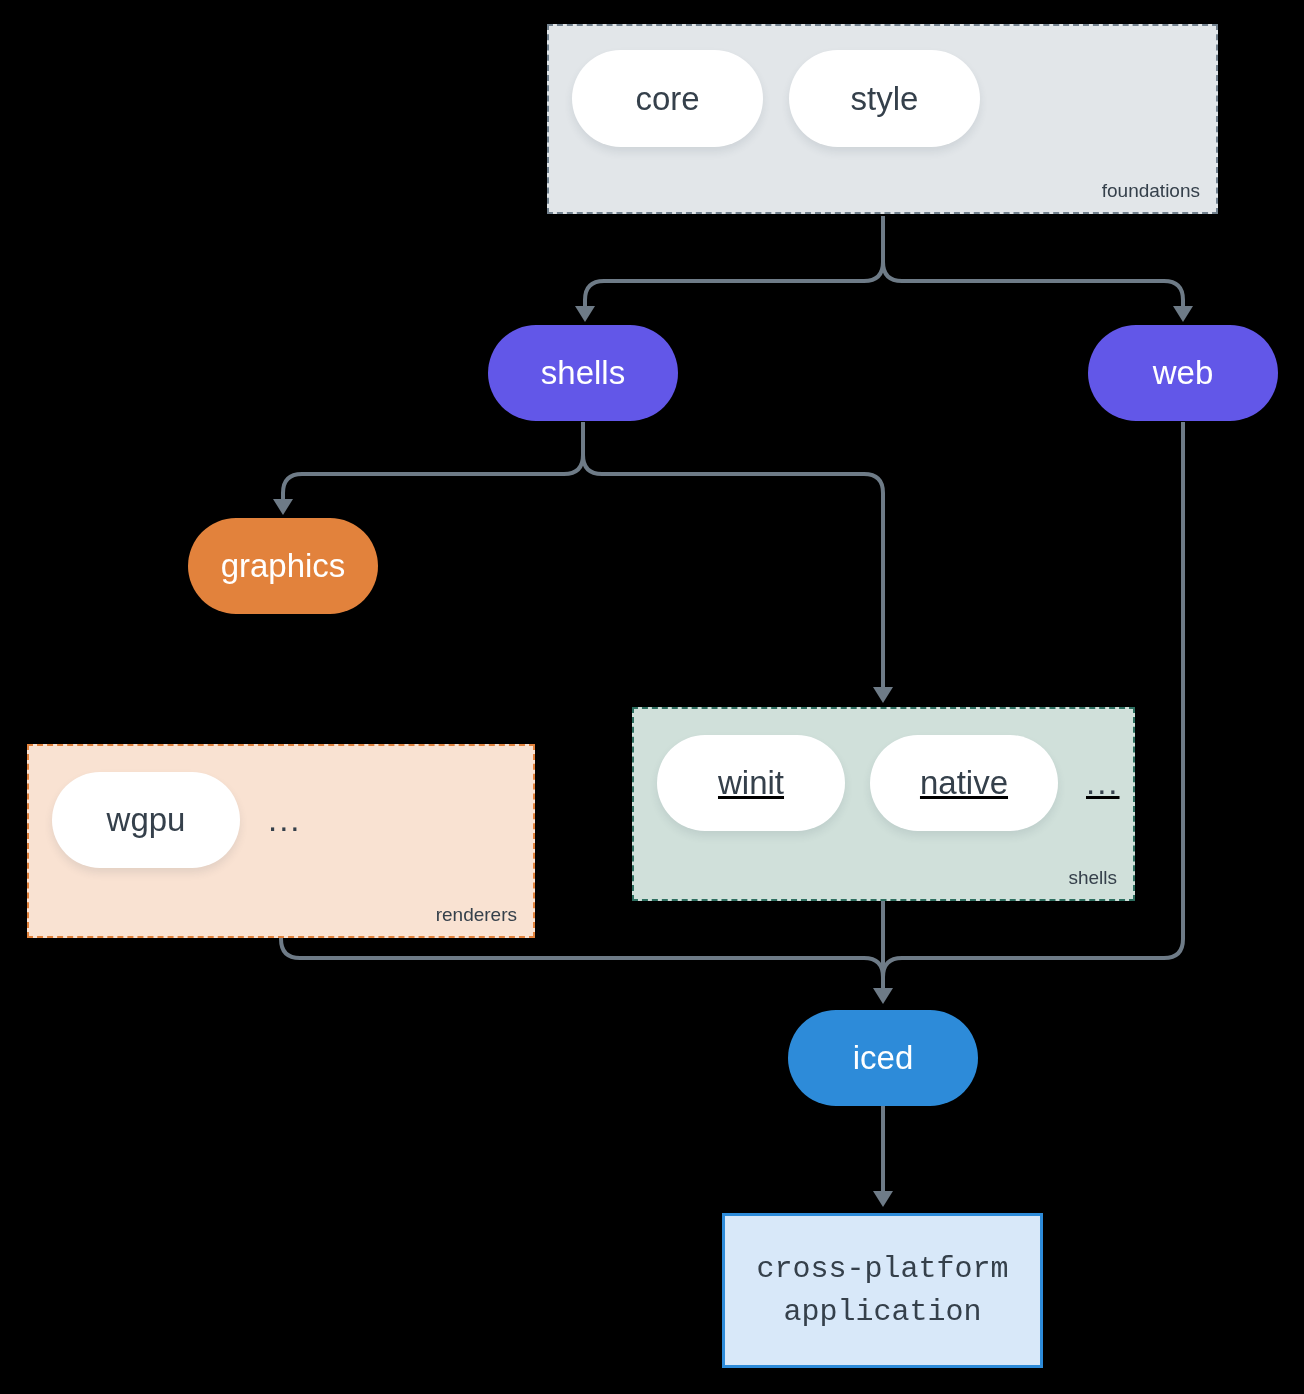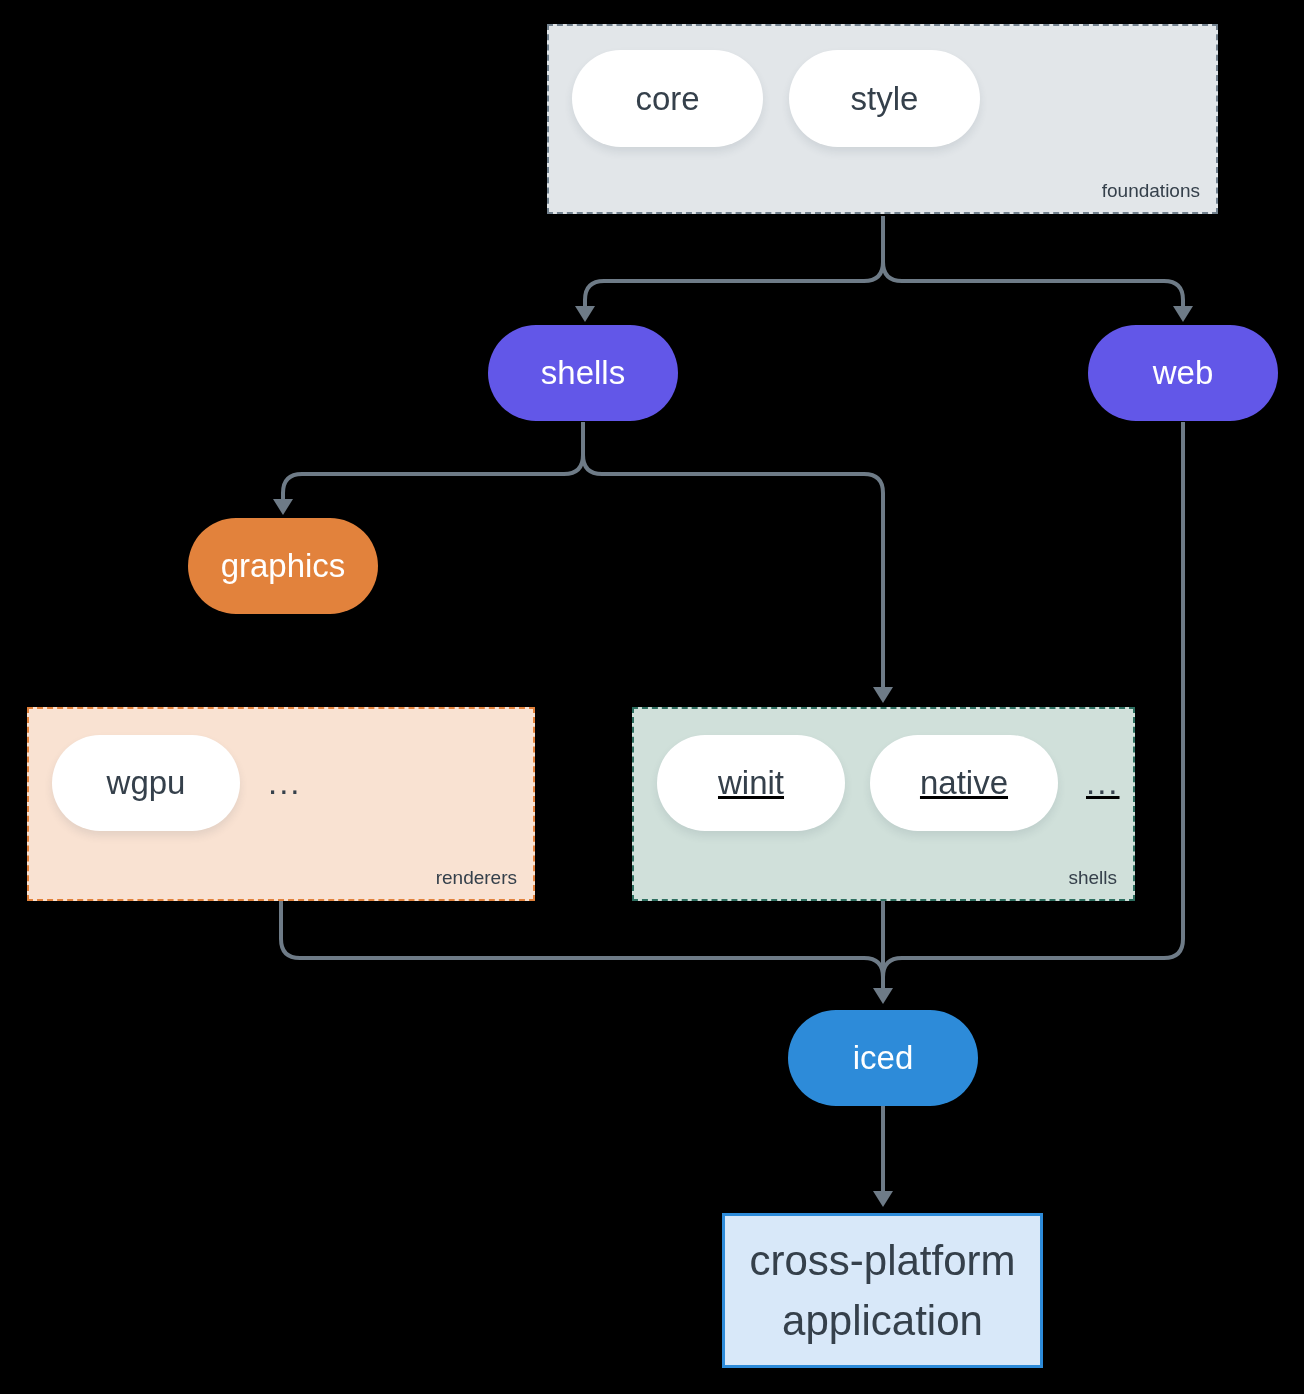--- a/index.html
+++ b/index.html
@@ -75,21 +75,21 @@
   #foundations {
     left: 547px; top: 24px; width: 671px; height: 190px;
     background: var(--foundations-bg);
     border-color: var(--foundations-border);
     padding: 24px 23px;
   }
   #foundations .pill { width: 191px; height: 97px; }
   #foundations .pill + .pill { margin-left: 26px; }
 
   #renderers {
-    left: 27px; top: 707px; width: 508px; height: 194px;
+    left: 27px; top: 744px; width: 508px; height: 194px;
     background: var(--renderers-bg);
     border-color: var(--renderers-border);
     padding: 26px 23px;
   }
   #shells {
     left: 632px; top: 707px; width: 503px; height: 194px;
     background: var(--shells-bg);
     border-color: var(--shells-border);
     padding: 26px 23px;
     text-decoration: underline;
@@ -115,22 +115,23 @@
   #application {
     position: absolute;
     left: 722px; top: 1213px; width: 321px; height: 155px;
     background: var(--app-bg);
     border: 3px solid var(--blue);
     display: flex;
     flex-direction: column;
     align-items: center;
     justify-content: center;
     color: var(--ink);
-    font-size: 42px;
+    font-size: 30px;
     line-height: 1.42;
+    font-family: Liberation Mono, monospace;
   }
 </style>
 </head>
 <body>
 
 <div class="canvas">
 
   <svg class="connector-layer" viewBox="0 0 1304 1394" xmlns="http://www.w3.org/2000/svg">
 
     <path class="edge" d="M883 216 V262 Q883 281 864 281 H604 Q585 281 585 300 V308"></path>

